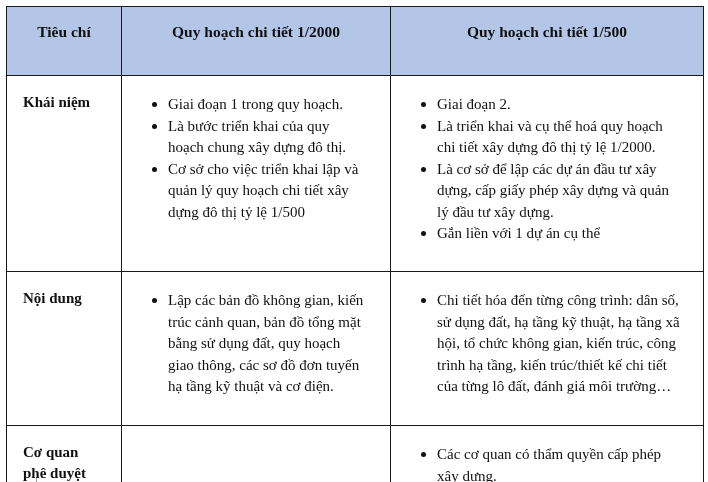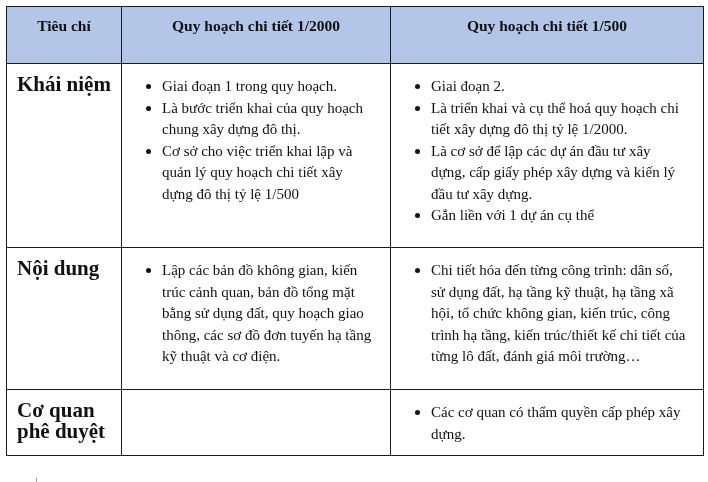--- a/index.html
+++ b/index.html
@@ -4,30 +4,30 @@
 <style>
   html, body { margin: 0; padding: 0; background: #ffffff; }
   body { width: 708px; height: 482px; position: relative; overflow: hidden;
          font-family: "Liberation Serif", "DejaVu Serif", serif; color: #111; }
   table.cmp {
     position: absolute; left: 6px; top: 6px;
     width: 697px; border-collapse: collapse; table-layout: fixed;
     font-size: 15px;
   }
   table.cmp td, table.cmp th {
-    border: 1px solid #1a1a1a; vertical-align: top; padding: 10px;
+    border: 1px solid #1a1a1a; vertical-align: top; padding: 16px;
   }
   col.c1 { width: 115px; }
   col.c2 { width: 269px; }
   col.c3 { width: 313px; }
   thead th {
     background: #b4c6e7; height: 36px; vertical-align: middle;
     font-weight: bold; font-size: 15.5px; text-align: center;
   }
-  .crit { font-weight: bold; padding: 3px 6px 0 6px; line-height: 21px; font-size: 21px; }
+  .crit { font-weight: bold; padding: 3px 6px 0 6px; line-height: 21px; font-size: 15px; }
   ul.items { margin: 0; padding: 2px 6px 0 30px; line-height: 21.5px; }
   ul.items li { margin: 0; padding: 0; list-style: none; position: relative; }
   ul.items li::before {
     content: ""; position: absolute; left: -16px; top: 8px;
     width: 5px; height: 5px; border-radius: 50%; background: #111;
   }
   tr.r1 td { height: 163px; }
   tr.r2 td { height: 60px; }
   tr.r3 td { height: 121px; }
   tr.r4 td { height: 42px; }
@@ -57,21 +57,21 @@
           <ul class="items">
             <li>Giai đoạn 1 trong quy hoạch.</li>
             <li>Là bước triển khai của quy hoạch chung xây dựng đô thị.</li>
             <li>Cơ sở cho việc triển khai lập và quản lý quy hoạch chi tiết xây dựng đô thị tỷ lệ 1/500</li>
           </ul>
         </td>
         <td>
           <ul class="items">
             <li>Giai đoạn 2.</li>
             <li>Là triển khai và cụ thể hoá quy hoạch chi tiết xây dựng đô thị tỷ lệ 1/2000.</li>
-            <li>Là cơ sở để lập các dự án đầu tư xây dựng, cấp giấy phép xây dựng và kiến lý đầu tư xây dựng.</li>
+            <li>Là cơ sở để lập các dự án đầu tư xây dựng, cấp giấy phép xây dựng và quản lý đầu tư xây dựng.</li>
             <li>Gắn liền với 1 dự án cụ thể</li>
           </ul>
         </td>
       </tr>
       <tr class="r3">
         <td class="crit">Nội dung</td>
         <td>
           <ul class="items">
             <li>Lập các bản đồ không gian, kiến trúc cảnh quan, bản đồ tổng mặt bằng sử dụng đất, quy hoạch giao thông, các sơ đồ đơn tuyến hạ tầng kỹ thuật và cơ điện.</li>
           </ul>

